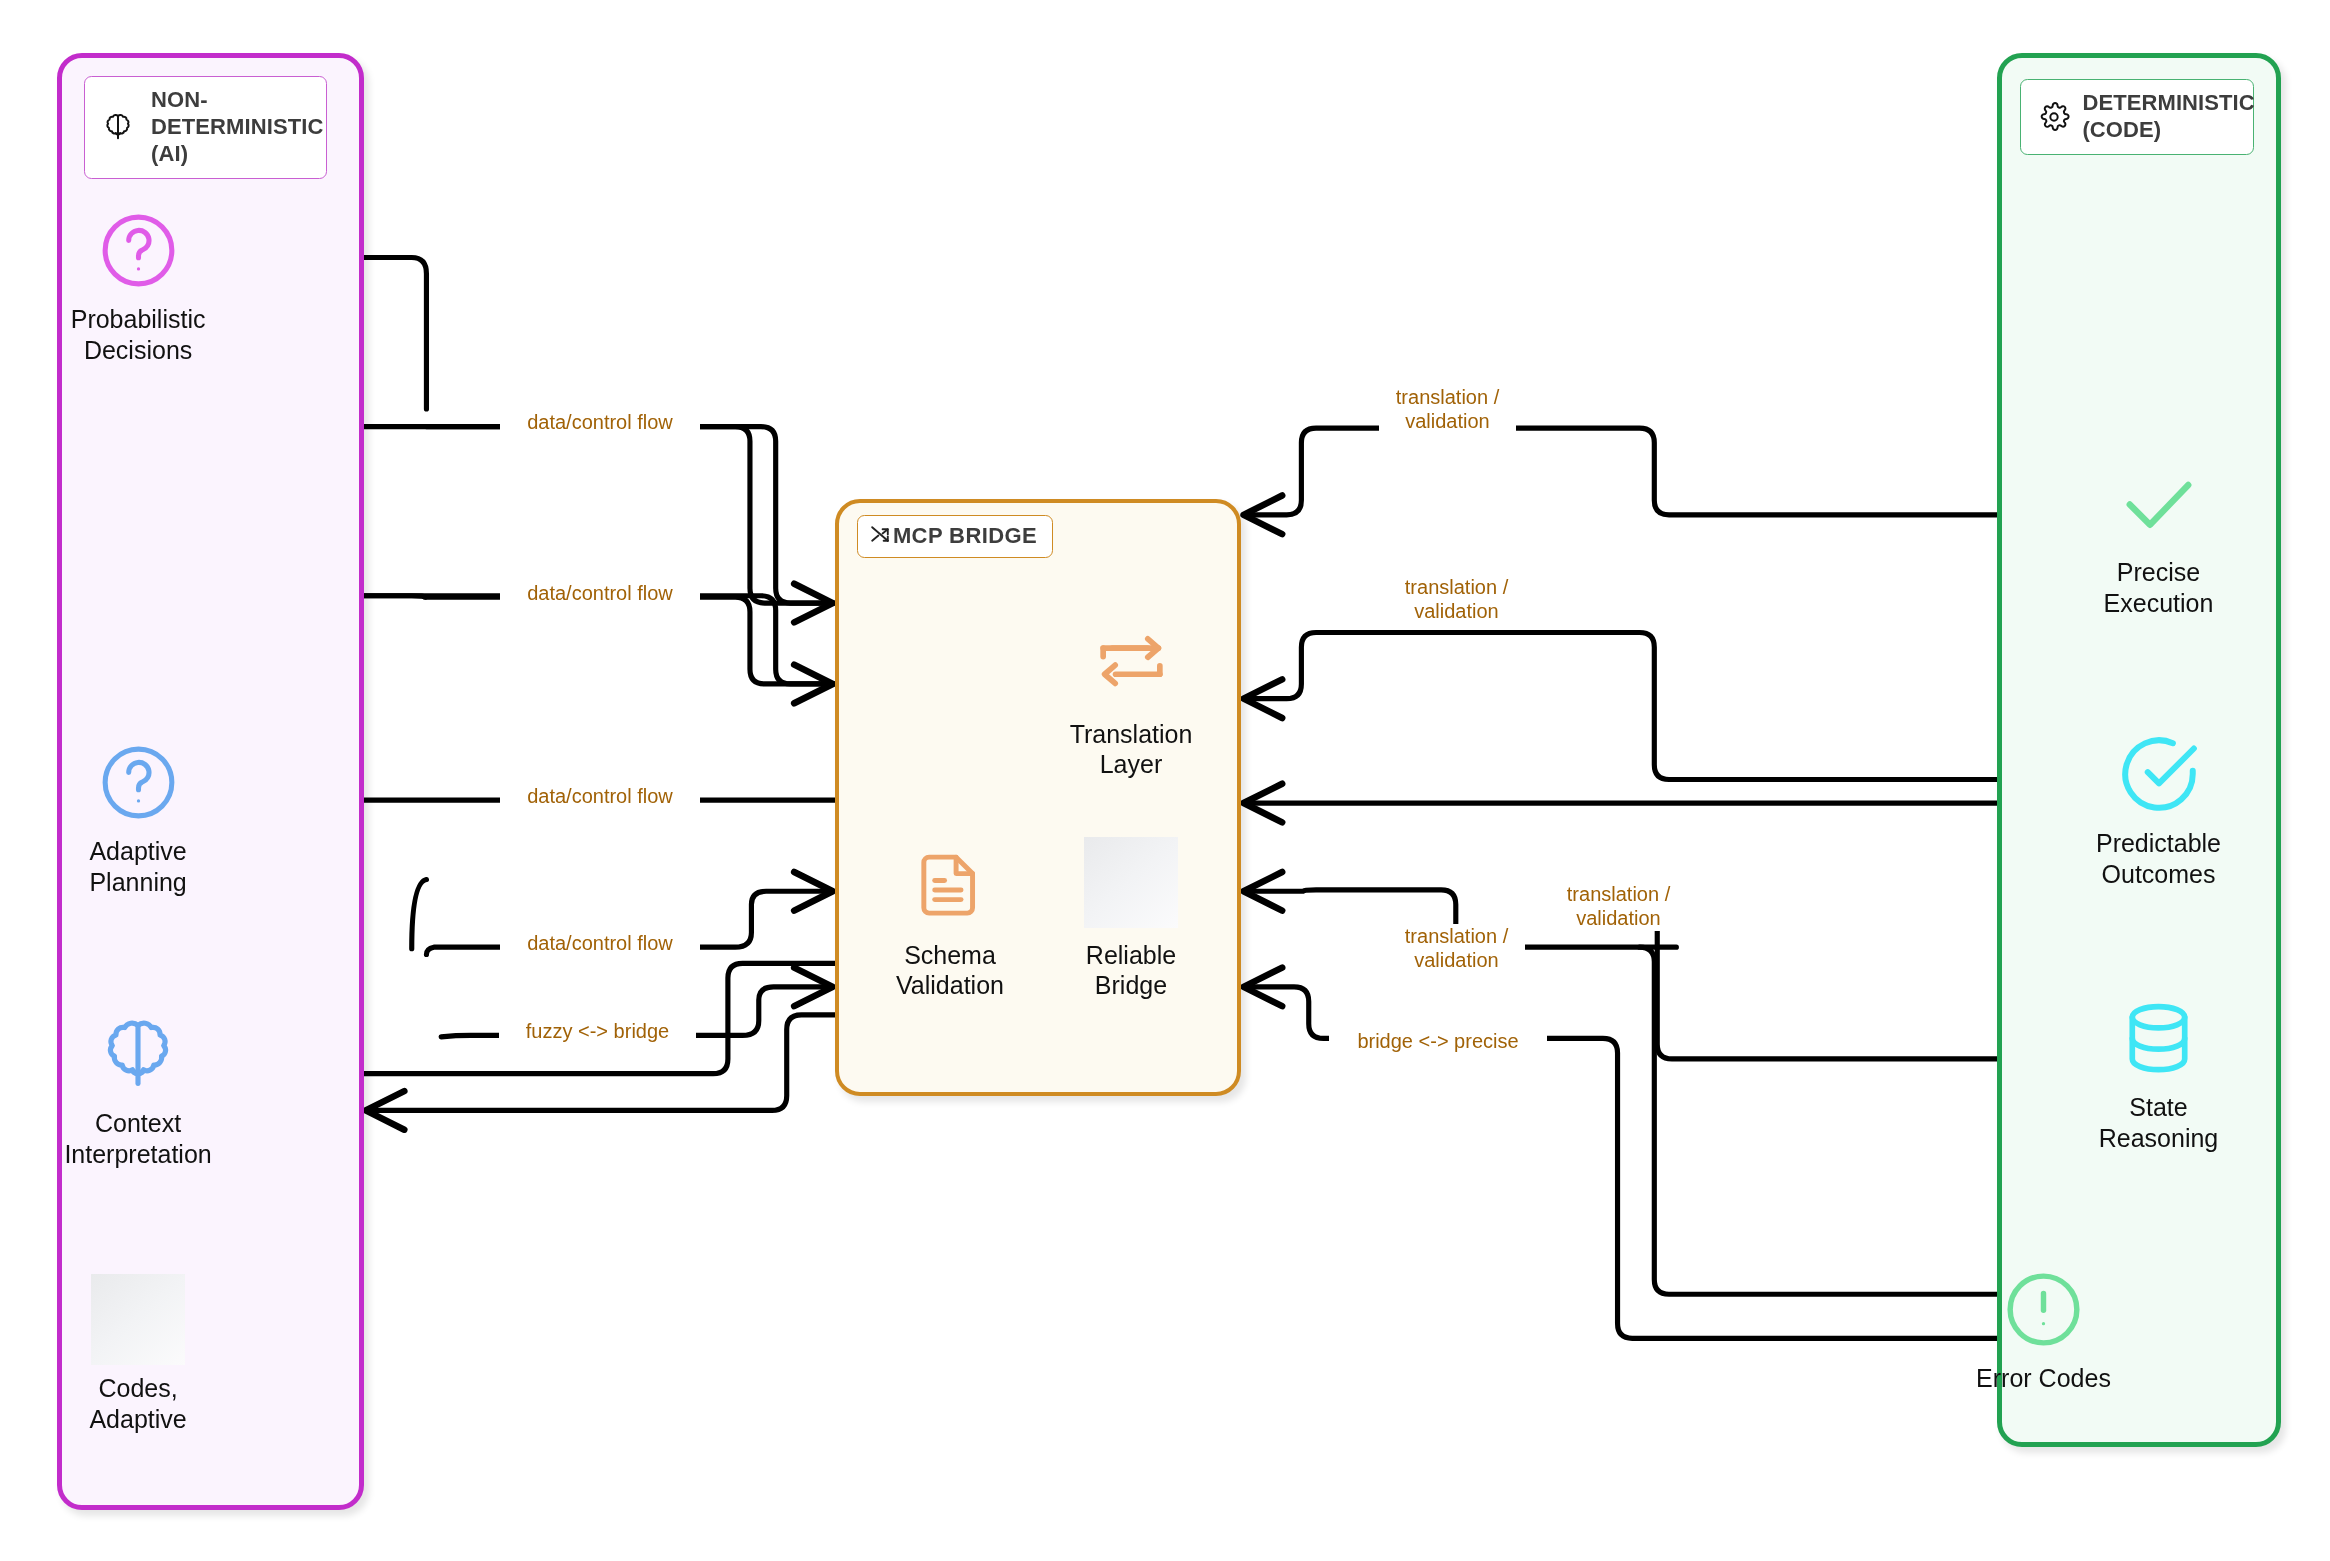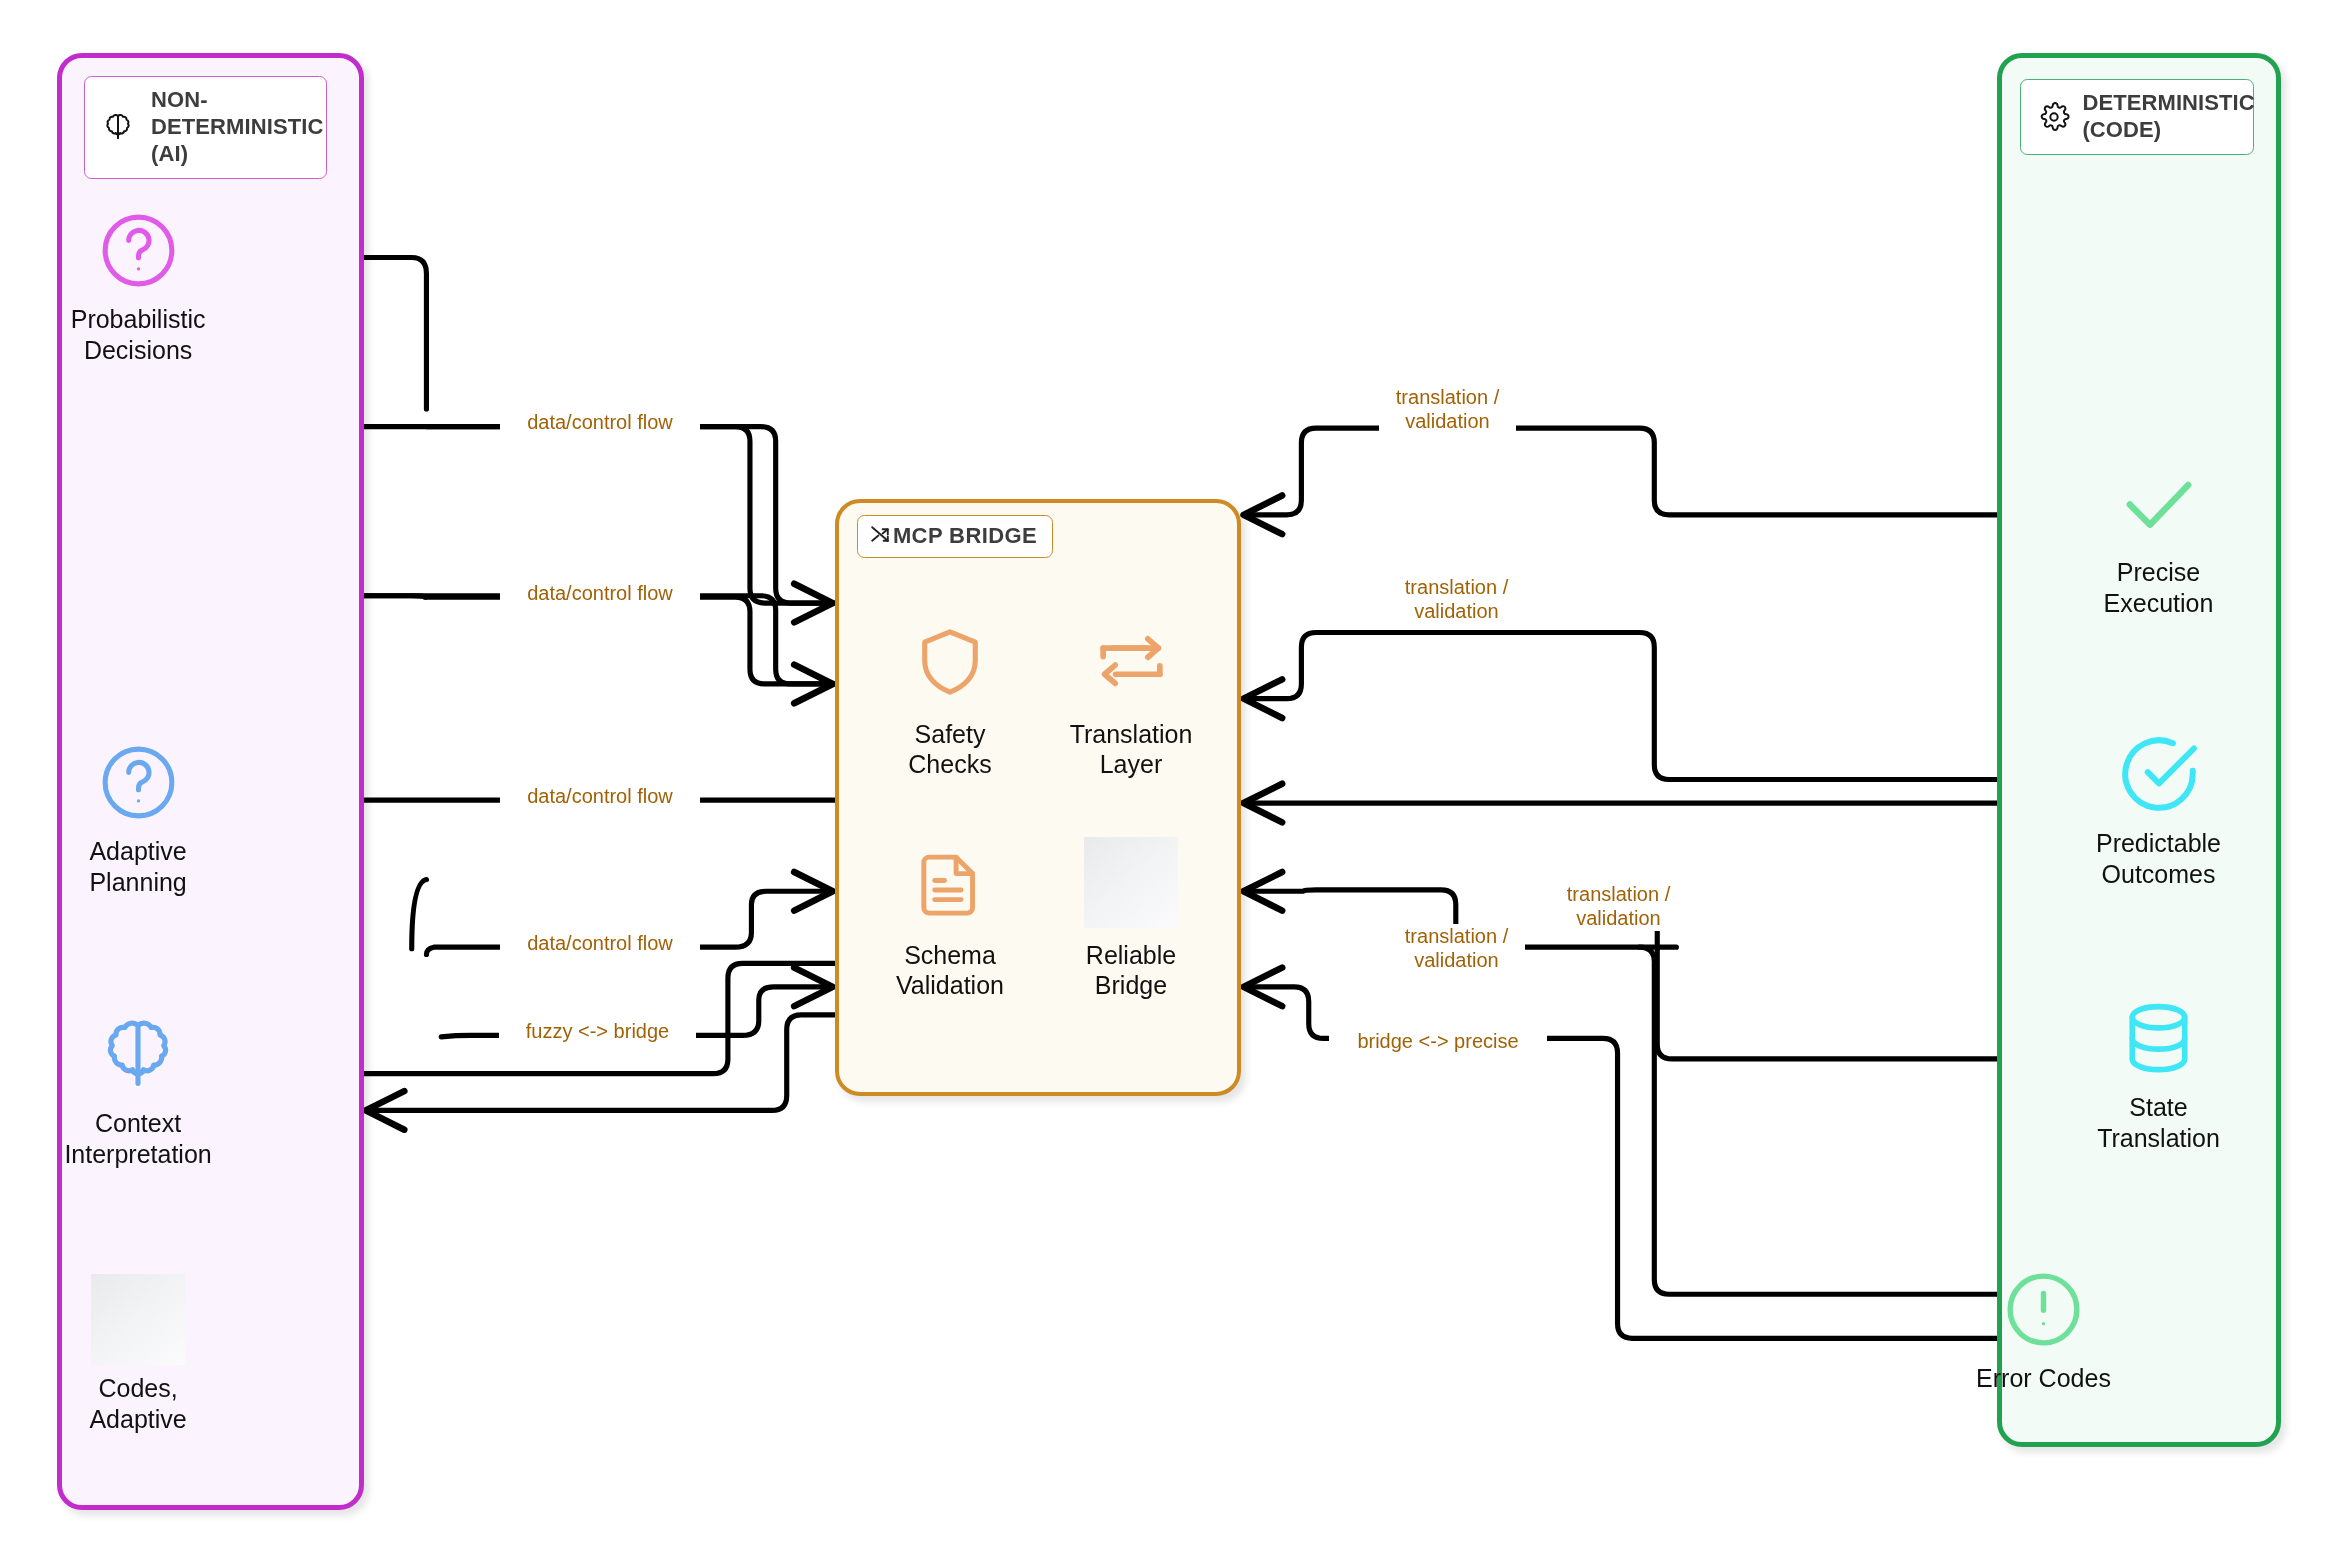--- a/index.html
+++ b/index.html
@@ -259,29 +259,20 @@
           <path d="M19 18v-4"></path>
             <path d="M19 18h-4"></path>
           <path d="M4 18l6-5"></path>
           <path d="M14 7h5v5"></path>
           <path d="M19 7l-5 4"></path>
         </svg>
       </span>
       <span class="label">MCP BRIDGE</span>
     </div>
 
-    <div class="bridge-cell" style="left:19px; top:110px;">
-      <div class="glyph">
-        <svg viewBox="0 0 24 24" width="82" height="82" fill="none" stroke="#eda46a" stroke-width="1.5" stroke-linecap="round" stroke-linejoin="round">
-          <path d="M12 3.2 4.6 6.2v5.4c0 4.4 3.1 7.6 7.4 9.2 4.3-1.6 7.4-4.8 7.4-9.2V6.2z"></path>
-        </svg>
-      </div>
-      <div class="caption">Safety
-Checks</div>
-    </div>
 
     <div class="bridge-cell" style="left:200px; top:110px;">
       <div class="glyph">
         <svg viewBox="0 0 24 24" width="85" height="85" fill="none" stroke="#eda46a" stroke-width="1.6" stroke-linecap="round" stroke-linejoin="round">
           <path d="M4 8.2h12.5a3 3 0 0 1 0 0"></path>
           <path d="M4 8.2v2.4"></path>
           <path d="M16.6 5.6 19.6 8.2 16.6 10.8"></path>
           <path d="M19.6 8.2H6.6"></path>
           <path d="M20 15.6H7.5"></path>
           <path d="M20 15.6v-2.4"></path>
@@ -352,21 +343,21 @@
 
   <div class="node" style="left:2041px; top:991px;">
     <div class="glyph">
       <svg viewBox="0 0 24 24" width="85" height="85" fill="none" stroke="#3fe6f5" stroke-width="1.6" stroke-linecap="round" stroke-linejoin="round">
         <ellipse cx="12" cy="6" rx="7.4" ry="3"></ellipse>
         <path d="M4.6 6v11.8c0 1.7 3.3 3 7.4 3s7.4-1.3 7.4-3V6"></path>
         <path d="M4.6 12c0 1.7 3.3 3 7.4 3s7.4-1.3 7.4-3"></path>
       </svg>
     </div>
     <div class="caption">State
-Translation</div>
+Reasoning</div>
   </div>
 
   <div class="node" style="left:1926px; top:1262px;">
     <div class="glyph">
       <svg viewBox="0 0 24 24" width="87" height="87" fill="none" stroke="#6fe09a" stroke-width="1.5" stroke-linecap="round" stroke-linejoin="round">
         <circle cx="12" cy="12" r="9.2"></circle>
         <path d="M12 7.6v4.6"></path>
         <circle cx="12" cy="15.9" r="0.45" fill="#6fe09a" stroke="none"></circle>
       </svg>
     </div>

